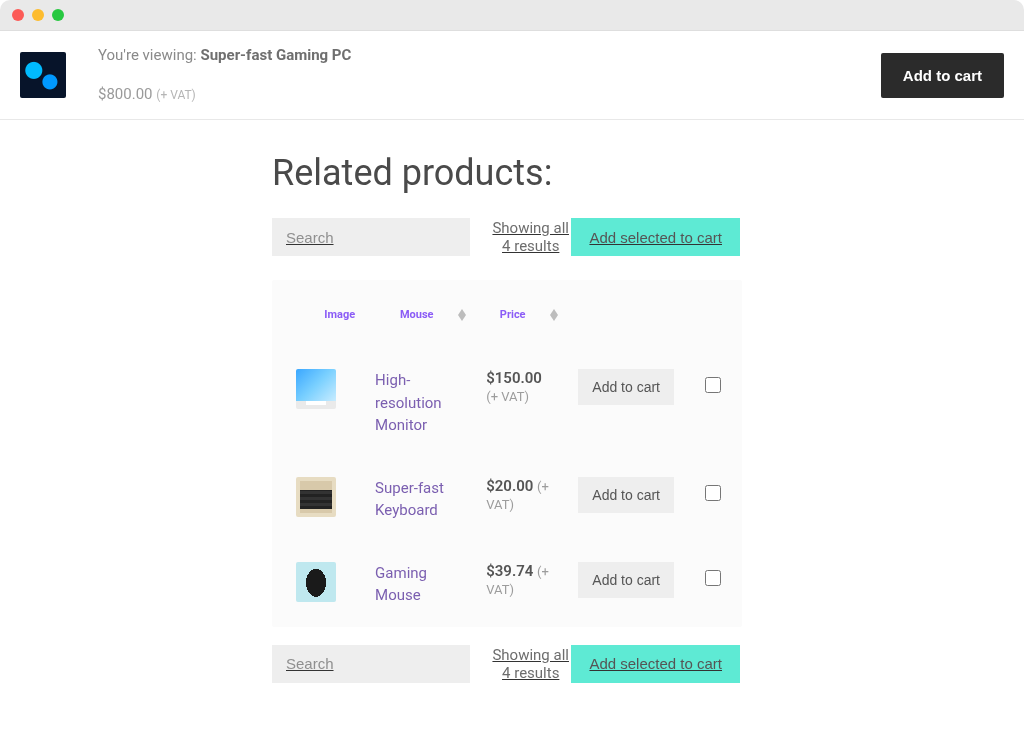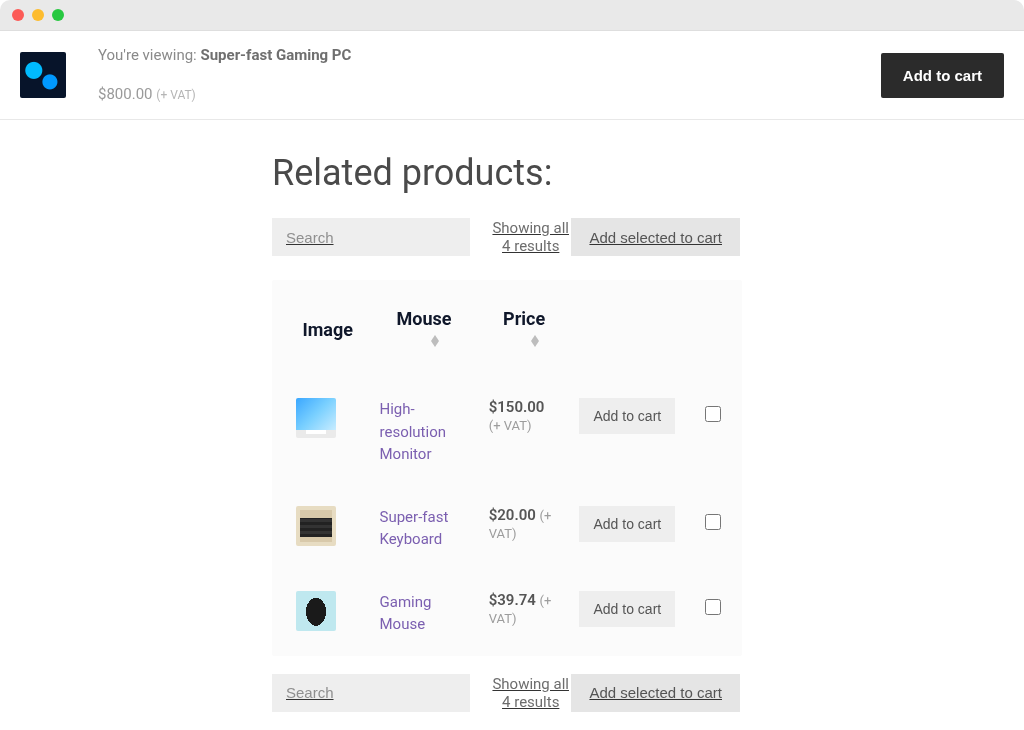--- a/index.html
+++ b/index.html
@@ -84,33 +84,33 @@
   }
   .search{
     background:#eeeeee;border:none;outline:none;
     height:38px;width:170px;padding:0 14px;font-size:15px;color:#555;
   }
   .search::placeholder{color:#8f8f8f;}
   .results-label{
     flex:1;text-align:center;padding-left:20px;color:#6d6d6d;font-size:15px;
   }
   .btn-light{
-    background:#e5e5e5;border:none;color:#555;
+    background:#5eead4;border:none;color:#555;
     height:38px;padding:0 18px;font-size:15px;cursor:pointer;
   }
 
   
   .tbl{
     width:470px;
     border-collapse:separate;border-spacing:0;
     background:var(--row);
     border-radius:2px;
   }
   .tbl thead th{
-    text-align:center;font-weight:700;font-size:18px;color:#0f172a;
+    text-align:right;font-weight:700;font-size:11px;color:#8b5cf6;
     padding:28px 10px 28px 10px;
   }
   .tbl th.img-col{padding-left:24px;width:80px;}
   .tbl th.name-col{width:118px;}
   .tbl th.price-col{width:90px;}
   .tbl th.act-col{width:110px;}
   .tbl th.chk-col{width:40px;}
   .sort-icons{
     display:inline-flex;flex-direction:column;margin-left:22px;
     line-height:0;vertical-align:middle;

